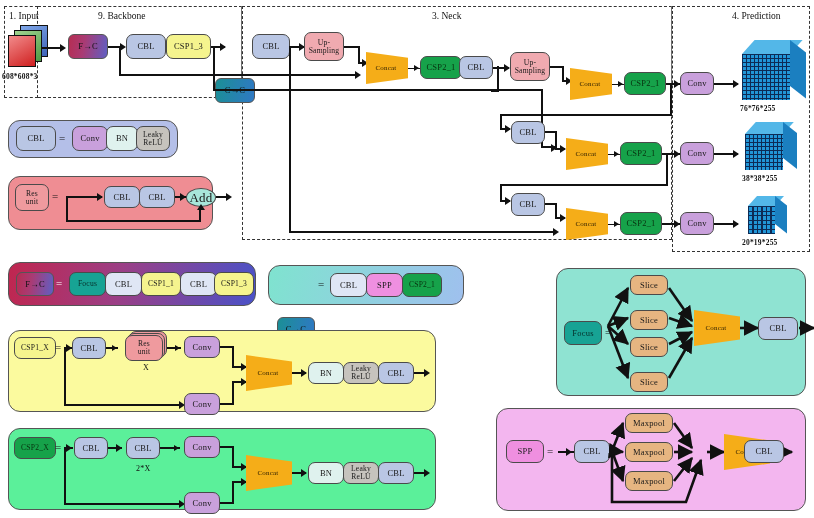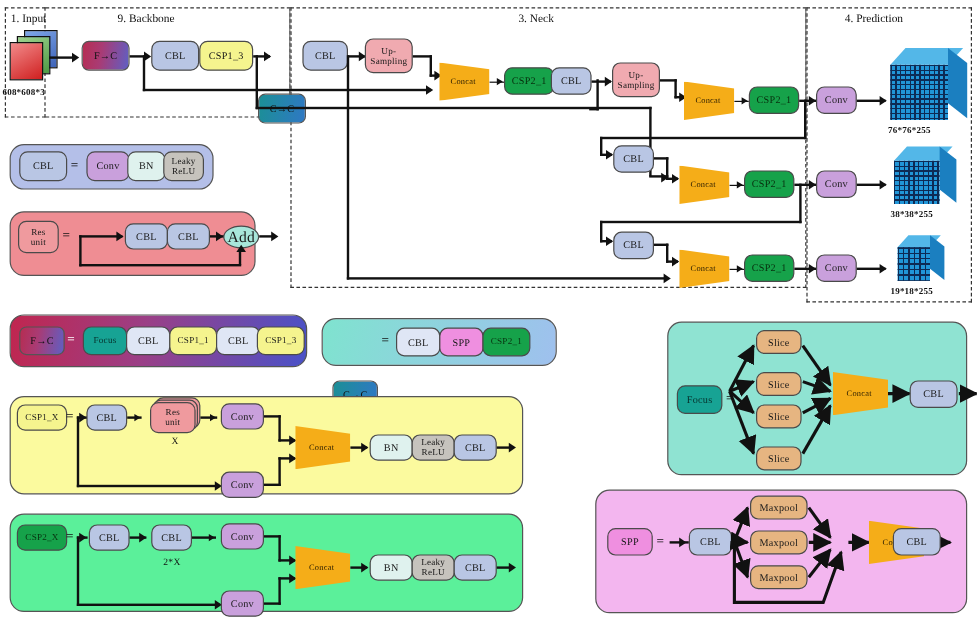--- a/index.html
+++ b/index.html
@@ -95,21 +95,21 @@
   <div class="dash" style="left:38px;top:6px;width:204px;height:92px;border-left:none;"></div>
   <div class="dash" style="left:242px;top:6px;width:430px;height:234px;"></div>
   <div class="dash" style="left:672px;top:6px;width:138px;height:246px;"></div>
 
   <div class="vline" style="left:241px;top:6px;height:84px;"></div>
   <div class="vline" style="left:671px;top:6px;height:84px;"></div>
 
   <div class="sec-label" style="left:9px;top:11px;">1. Input</div>
   <div class="sec-label" style="left:98px;top:11px;">9. Backbone</div>
   <div class="sec-label" style="left:432px;top:11px;">3. Neck</div>
-  <div class="sec-label" style="left:704px;top:11px;">4. Prediction</div>
+  <div class="sec-label" style="left:732px;top:11px;">4. Prediction</div>
 
   <div class="imstack" style="left:8px;top:25px;width:40px;height:42px;">
     <div class="imsq im-b" style="left:12px;top:0;"></div>
     <div class="imsq im-g" style="left:6px;top:5px;"></div>
     <div class="imsq im-r" style="left:0px;top:10px;"></div>
   </div>
   <div class="cap" style="left:2px;top:72px;">608*608*3</div>
 
   <div class="w wh" style="left:41px;top:47px;width:20px;"></div>
   <div class="ah" style="left:60px;top:44px;"></div>
@@ -293,21 +293,21 @@
 
   <div class="cube" style="left:748px;top:196px;width:50px;height:38px;">
     <div class="face top" style="left:0;top:0;width:27px;height:10px;transform:skewX(-42deg);transform-origin:bottom left;"></div>
     <div class="face side" style="left:27px;top:0px;width:12px;height:28px;transform:skewY(38deg);transform-origin:top left;"></div>
     <div class="face" style="left:0;top:10px;width:27px;height:28px;background:#2196d8;"></div>
     <div class="grid" style="left:0;top:10px;width:27px;height:28px;
          background:
            repeating-linear-gradient(to right,#0d2b55 0 1.2px,transparent 1.2px 4.5px),
            repeating-linear-gradient(to bottom,#0d2b55 0 1.2px,transparent 1.2px 4.5px);"></div>
   </div>
-  <div class="cap" style="left:742px;top:238px;">19*18*255</div>
+  <div class="cap" style="left:742px;top:238px;">20*19*255</div>
 
   <div class="panel p-cbl" style="left:8px;top:120px;width:170px;height:38px;"></div>
   <div class="node c-cbl" style="left:16px;top:126px;width:40px;height:25px;">
     <span>CBL</span>
   </div>
   <div class="eq" style="left:59px;top:132px;">=</div>
   <div class="node c-conv" style="left:72px;top:126px;width:36px;height:25px;">
     <span>Conv</span>
   </div>
   <div class="node c-bn" style="left:106px;top:126px;width:32px;height:25px;">

